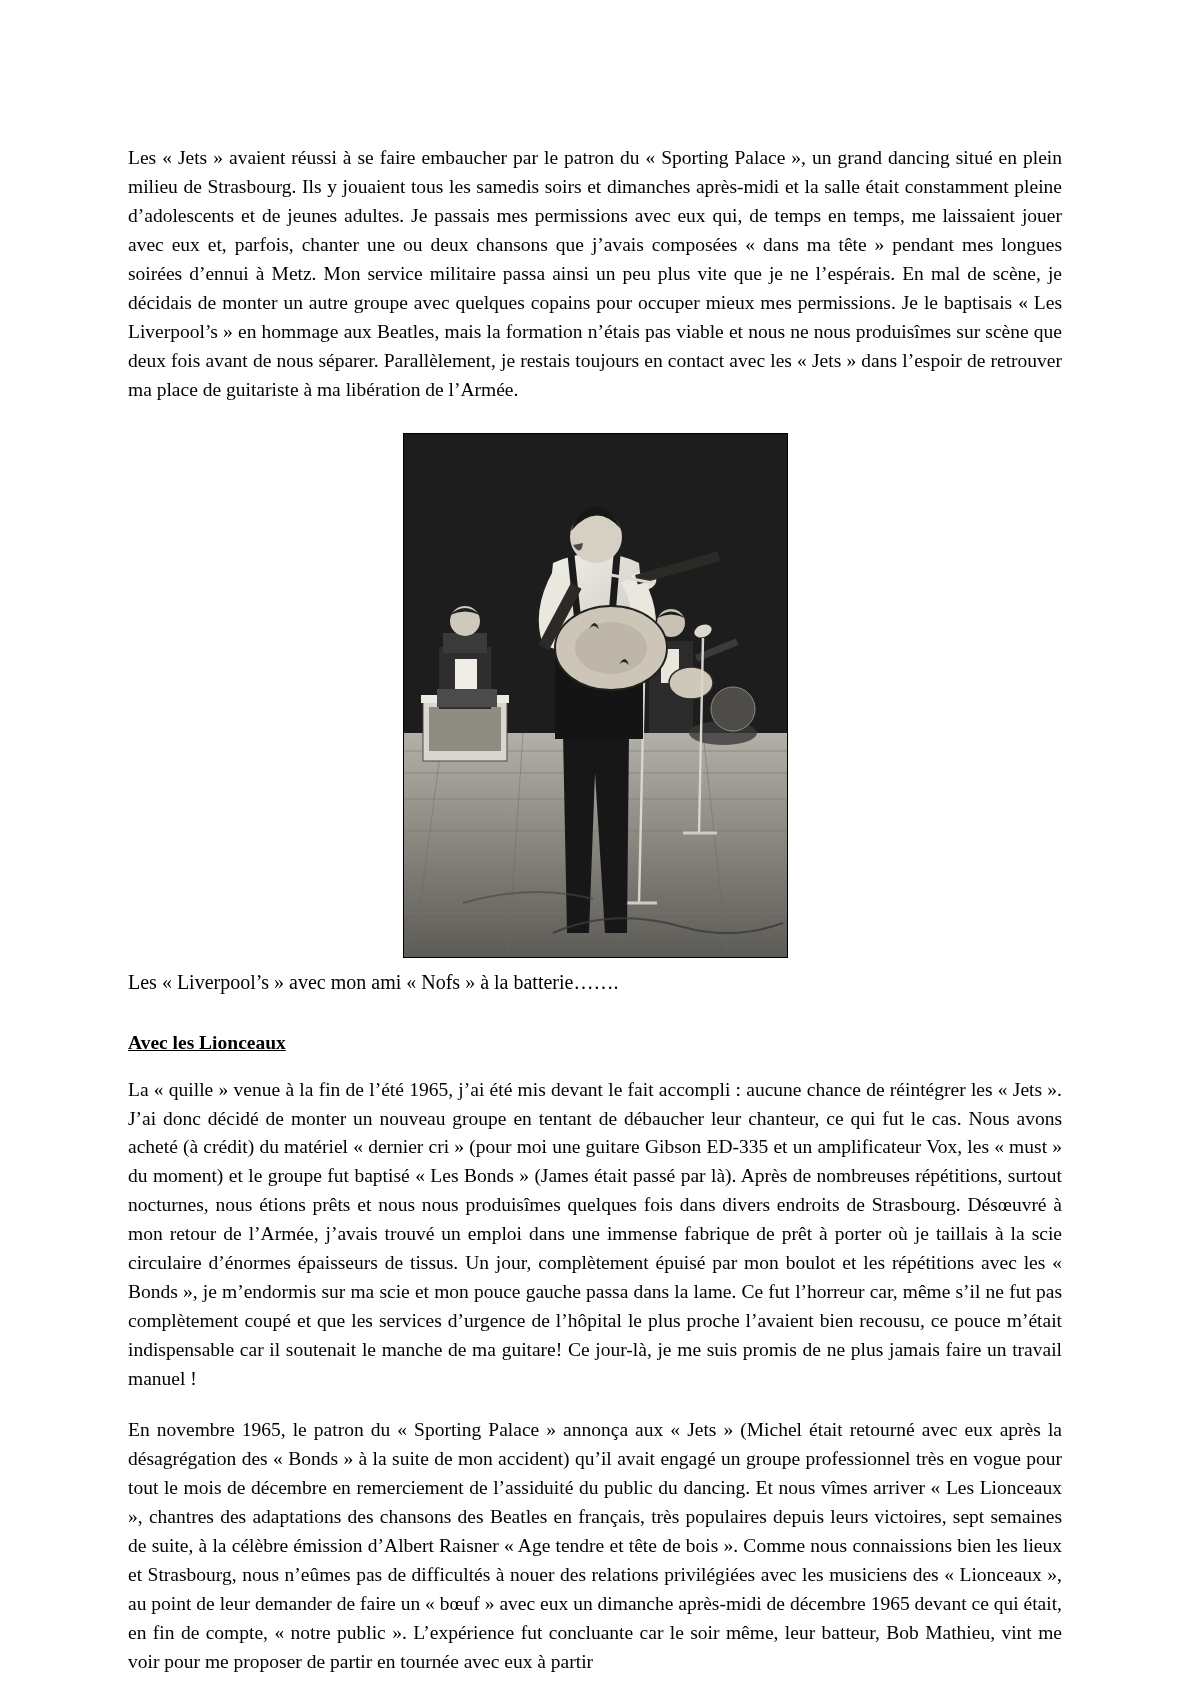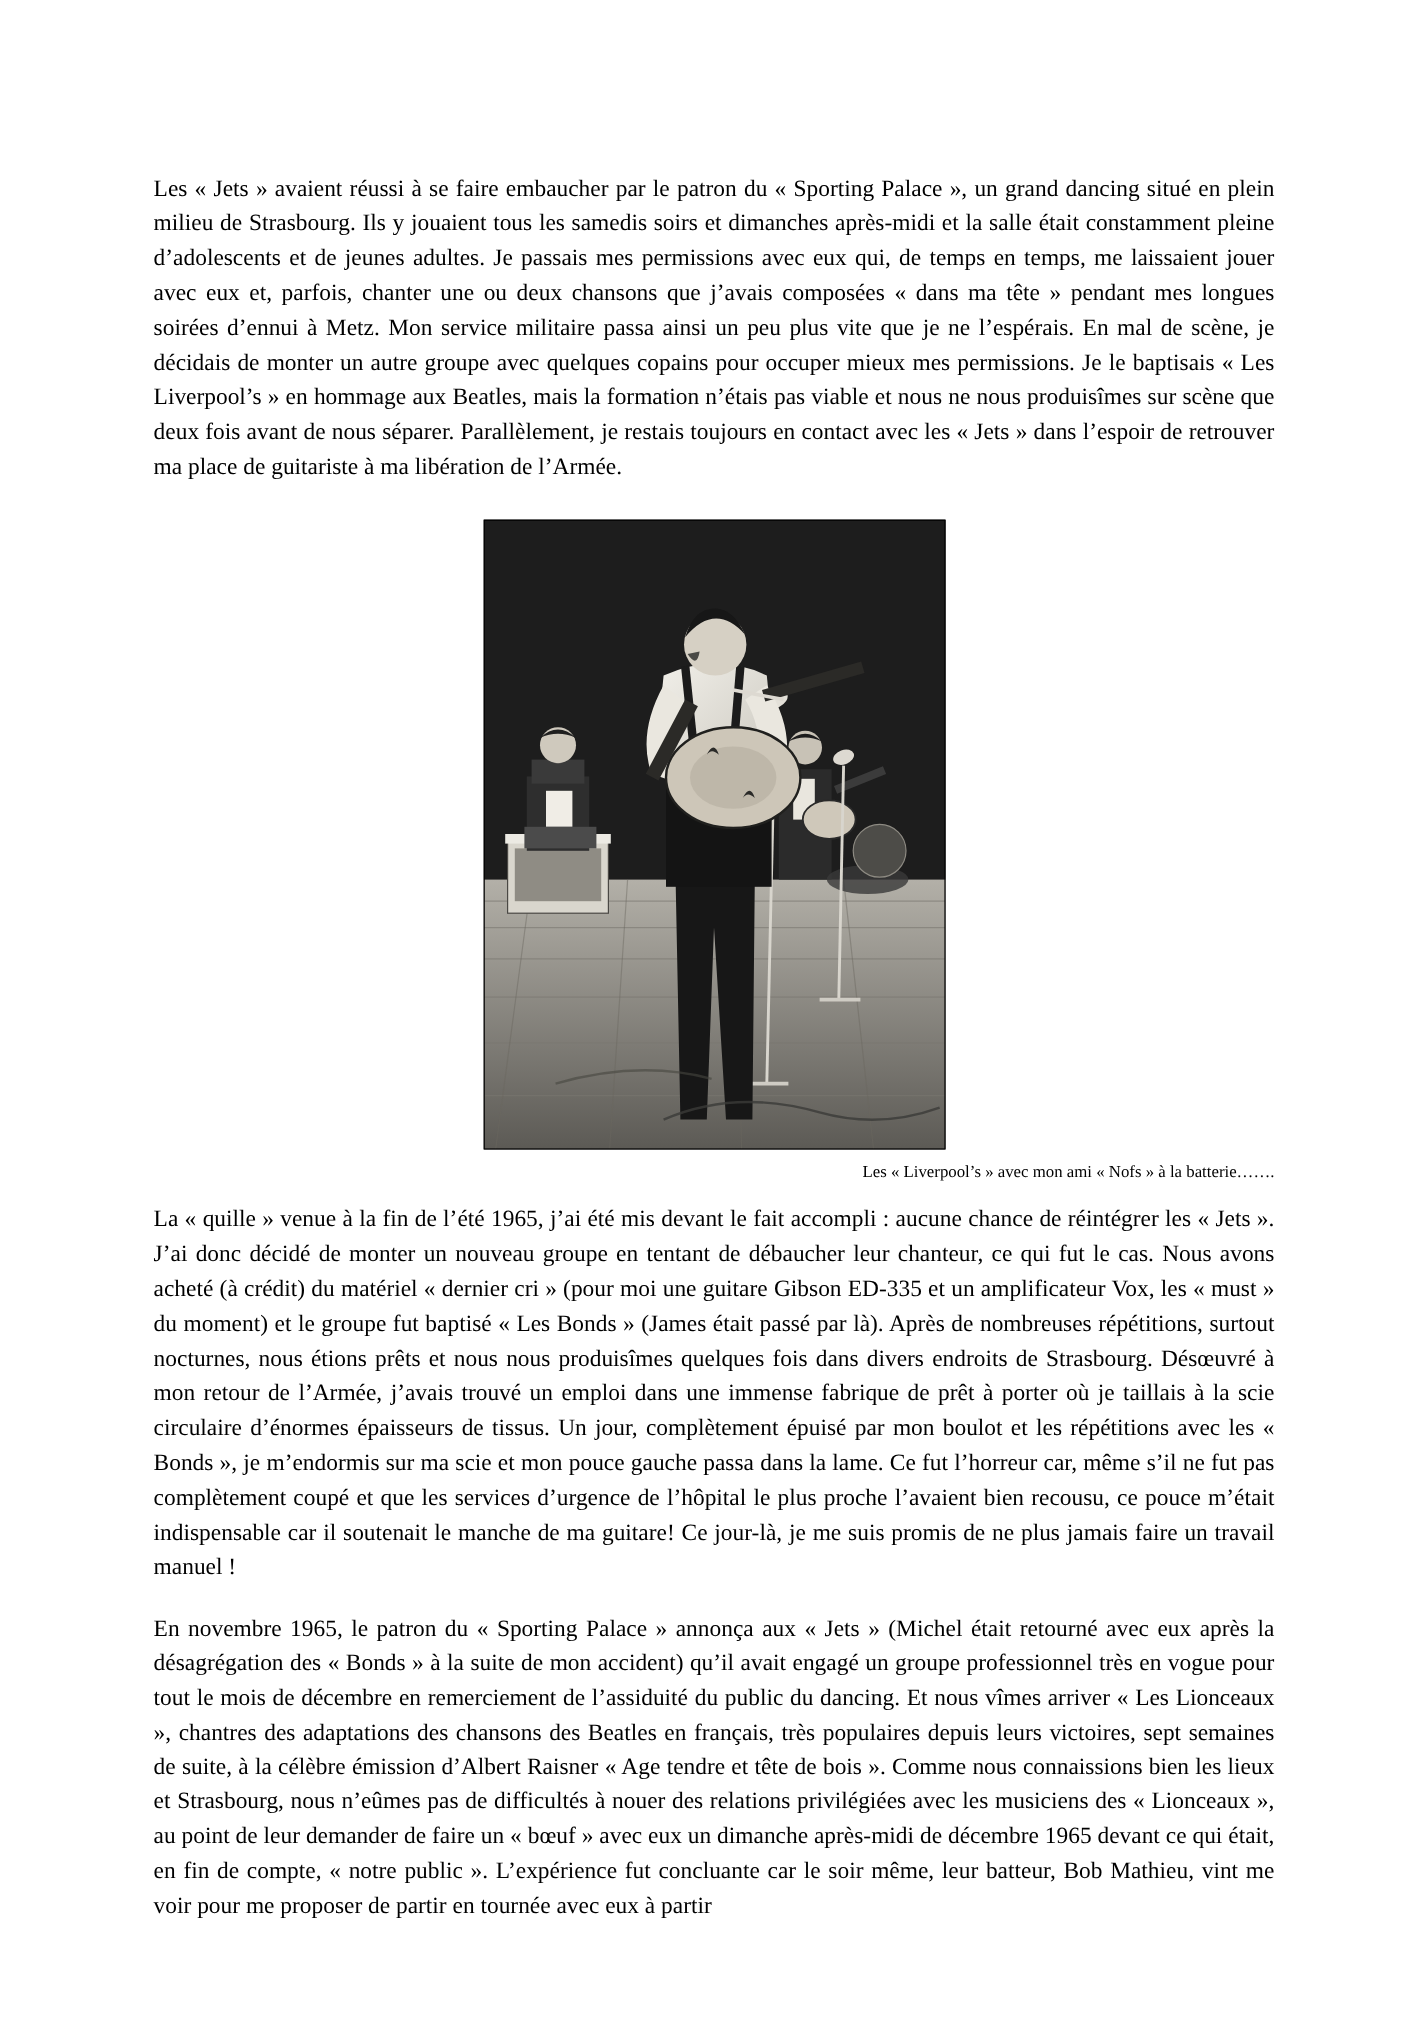--- a/index.html
+++ b/index.html
@@ -35,23 +35,23 @@
     width: 385px;
     height: 525px;
     margin: 0 auto;
     display: block;
     position: relative;
     overflow: hidden;
     background: #1a1a1a;
   }
   .photo svg { display: block; }
   .caption {
-    font-size: 14px;
+    font-size: 20px;
     line-height: 1.4;
-    text-align: right;
+    text-align: left;
     margin: 10px 0 0 0;
   }
   h2.section-heading {
     font-size: 19.5px;
     font-weight: bold;
     text-decoration: underline;
     margin: 36px 0 22px 0;
     text-align: left;
   }
 </style>
@@ -167,18 +167,19 @@
 
         <path d="M150 500 q60 -26 130 -6 q50 14 100 -4" stroke="#3b3b38" stroke-width="2" fill="none" opacity="0.8"></path>
         <path d="M60 470 q70 -20 130 -4" stroke="#46463f" stroke-width="2" fill="none" opacity="0.6"></path>
 
         <rect x="0" y="0" width="385" height="525" fill="none" stroke="#000000" stroke-width="2"></rect>
       </svg>
     </div>
     <div class="caption">Les « Liverpool’s » avec mon ami « Nofs » à la batterie…….</div>
   </div>
 
+  <h2 class="section-heading">Avec les Lionceaux</h2>
 
   <p class="body-text">La « quille » venue à la fin de l’été 1965, j’ai été mis devant le fait accompli : aucune chance de réintégrer les « Jets ». J’ai donc décidé de monter un nouveau groupe en tentant de débaucher leur chanteur, ce qui fut le cas. Nous avons acheté (à crédit) du matériel « dernier cri » (pour moi une guitare Gibson ED-335 et un amplificateur Vox, les « must » du moment) et le groupe fut baptisé « Les Bonds » (James était passé par là). Après de nombreuses répétitions, surtout nocturnes, nous étions prêts et nous nous produisîmes quelques fois dans divers endroits de Strasbourg. Désœuvré à mon retour de l’Armée, j’avais trouvé un emploi dans une immense fabrique de prêt à porter où je taillais à la scie circulaire d’énormes épaisseurs de tissus. Un jour, complètement épuisé par mon boulot et les répétitions avec les « Bonds », je m’endormis sur ma scie et mon pouce gauche passa dans la lame. Ce fut l’horreur car, même s’il ne fut pas complètement coupé et que les services d’urgence de l’hôpital le plus proche l’avaient bien recousu, ce pouce m’était indispensable car il soutenait le manche de ma guitare! Ce jour-là, je me suis promis de ne plus jamais faire un travail manuel !</p>
 
   <p class="body-text">En novembre 1965, le patron du « Sporting Palace » annonça aux « Jets » (Michel était retourné avec eux après la désagrégation des « Bonds » à la suite de mon accident) qu’il avait engagé un groupe professionnel très en vogue pour tout le mois de décembre en remerciement de l’assiduité du public du dancing. Et nous vîmes arriver « Les Lionceaux », chantres des adaptations des chansons des Beatles en français, très populaires depuis leurs victoires, sept semaines de suite, à la célèbre émission d’Albert Raisner « Age tendre et tête de bois ». Comme nous connaissions bien les lieux et Strasbourg, nous n’eûmes pas de difficultés à nouer des relations privilégiées avec les musiciens des « Lionceaux », au point de leur demander de faire un « bœuf » avec eux un dimanche après-midi de décembre 1965 devant ce qui était, en fin de compte, « notre public ». L’expérience fut concluante car le soir même, leur batteur, Bob Mathieu, vint me voir pour me proposer de partir en tournée avec eux à partir</p>
 
 </div>
 
 </body></html>

